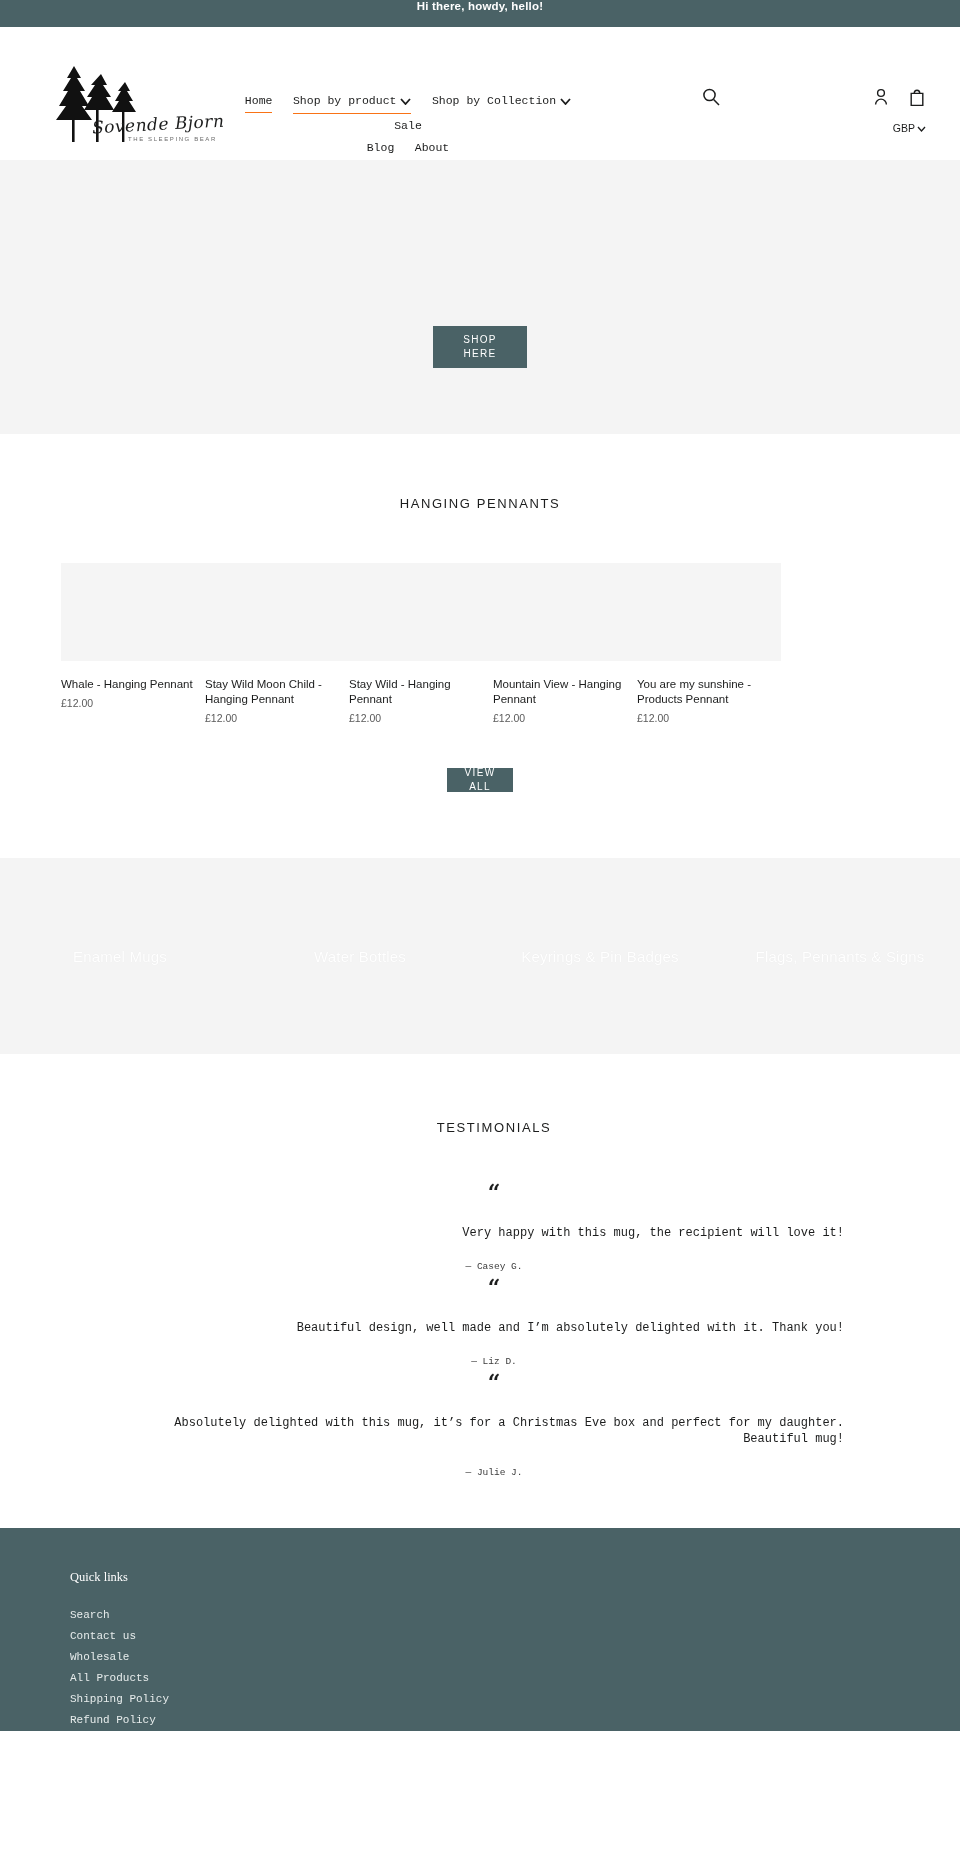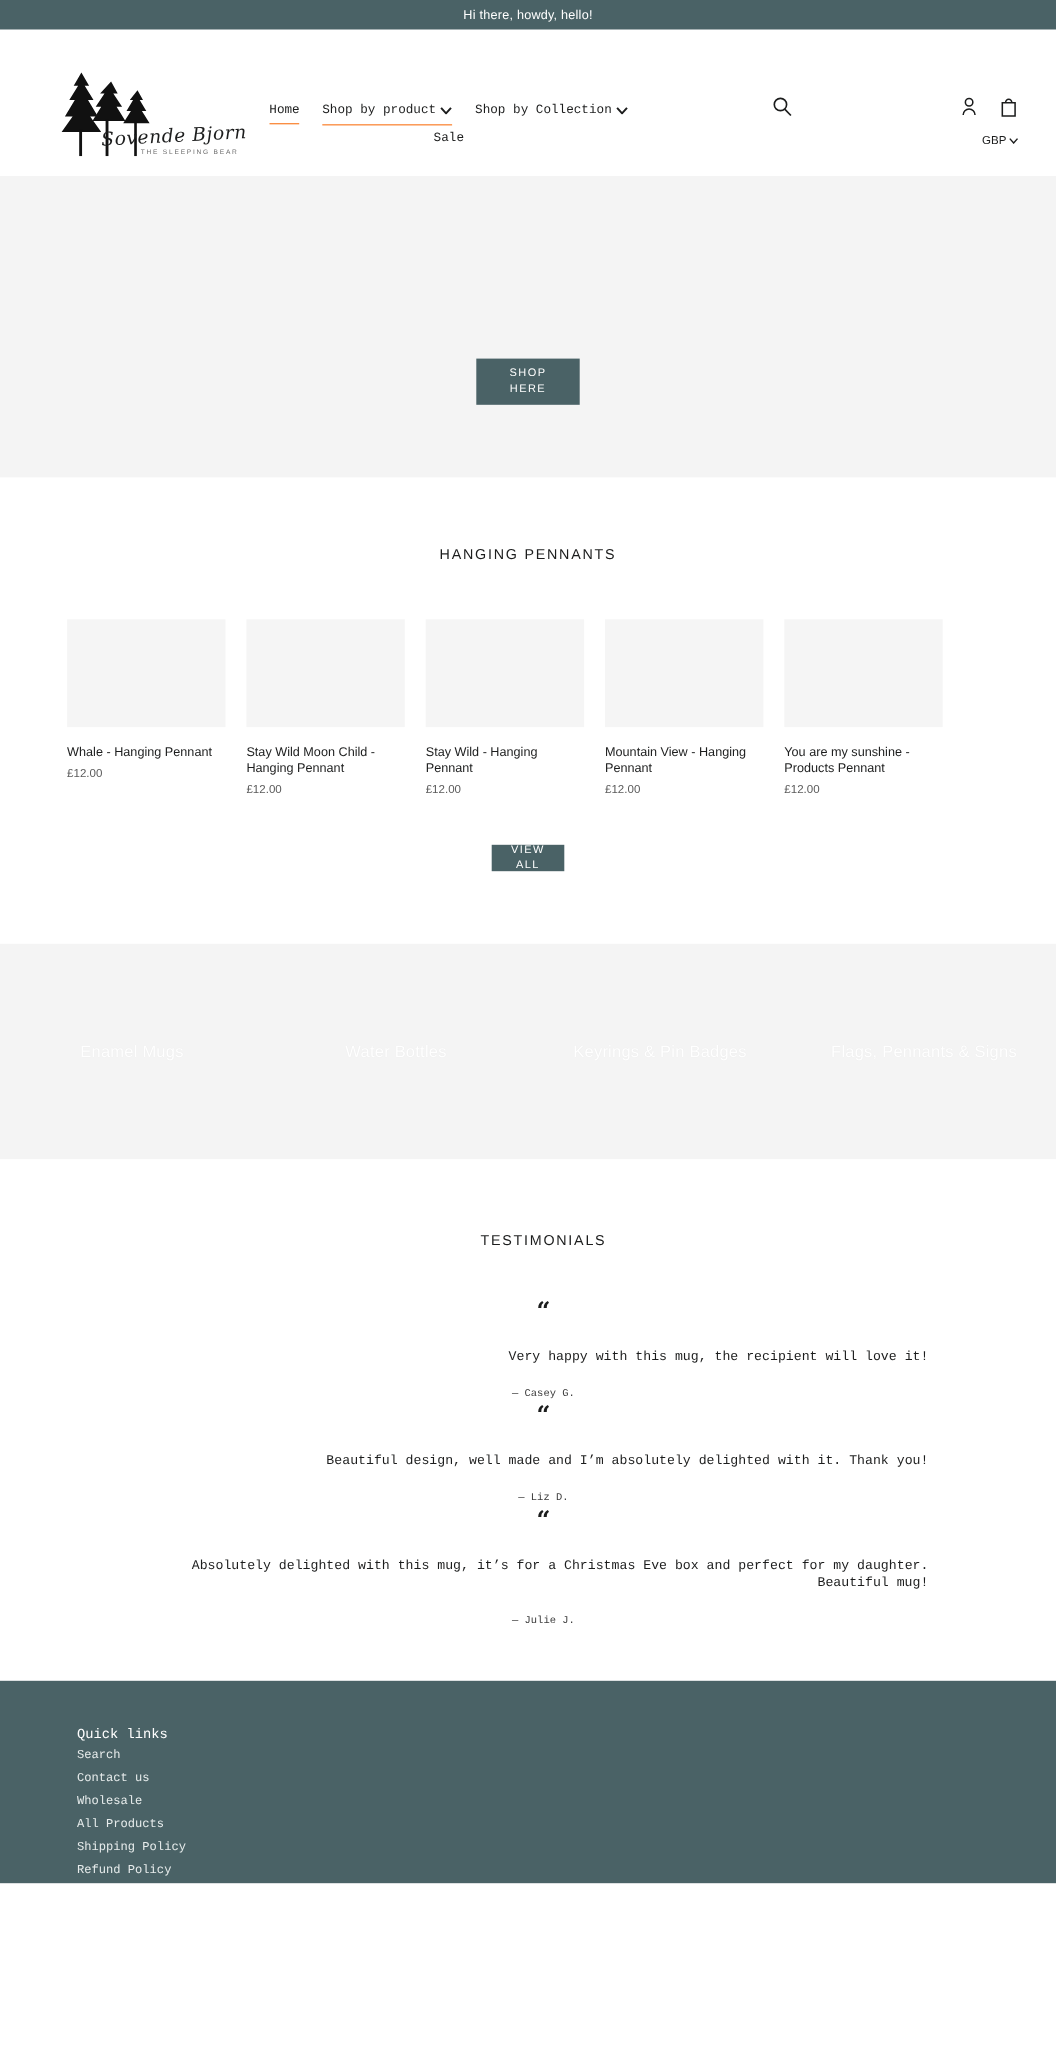--- a/index.html
+++ b/index.html
@@ -11,25 +11,26 @@
     color: #1c1d1d;
   }
   body { width: 960px; height: 1875px; overflow: hidden; position: relative; }
 
   
   .announcement {
     height: 27px;
     background: #4a6266;
     color: #ffffff;
     display: flex;
-    align-items: center;
+    align-items: flex-start;
     justify-content: center;
     font-size: 11.5px;
     letter-spacing: .2px;
     font-family: "Liberation Sans", sans-serif;
+    font-weight: bold;
   }
 
   
   .site-header {
     height: 133px;
     background: #ffffff;
     position: relative;
     display: block;
   }
   .logo-wrap {
@@ -155,21 +156,20 @@
   .section-title {
     text-align: center;
     font-size: 13px;
     letter-spacing: 1.6px;
     font-family: "Liberation Sans", sans-serif;
     color: #1c1d1d;
     font-weight: normal;
   }
   .product-grid {
     display: flex;
-    gap: 19px;
     padding: 0 61px;
     margin-top: 52px;
   }
   .product-card { width: 144px; }
   .product-img {
     width: 144px;
     height: 98px;
     background: #f5f5f5;
     display: block;
   }
@@ -253,23 +253,23 @@
   
   .site-footer {
     background: #4a6266;
     min-height: 180px;
     padding: 42px 0 0 0;
     color: #ffffff;
   }
   .footer-col { padding-left: 70px; }
   .footer-heading {
     font-size: 12.5px;
-    font-family: Liberation Mono, monospace;
+    font-family: Liberation Serif, serif;
     color: #ffffff;
-    margin-bottom: 2px;
+    margin-bottom: 20px;
   }
   .footer-link {
     display: block;
     font-size: 11px;
     font-family: "Liberation Mono", monospace;
     color: #e7ecec;
     text-decoration: none;
     line-height: 21px;
     cursor: pointer;
   }
@@ -303,20 +303,24 @@
   <nav class="main-nav">
     <div class="nav-row">
       <a class="nav-item underlined"><span>Home</span></a>
       <a class="nav-item underlined"><span>Shop by product</span><span class="caret"><svg width="11" height="7" viewBox="0 0 11 7">
               <path d="M1 1 L5.5 6 L10 1" stroke="#1c1d1d" stroke-width="1.8" fill="none"></path>
             </svg></span></a>
       <a class="nav-item"><span>Shop by Collection</span><span class="caret"><svg width="11" height="7" viewBox="0 0 11 7">
               <path d="M1 1 L5.5 6 L10 1" stroke="#1c1d1d" stroke-width="1.8" fill="none"></path>
             </svg></span></a>
       <a class="nav-item"><span>Sale</span></a>
+    </div>
+    <div class="nav-row">
+      <a class="nav-item"><span>Blog</span></a>
+      <a class="nav-item"><span>About</span></a>
     </div>
   </nav>
 
   <button class="search-btn">
     <svg width="20" height="20" viewBox="0 0 20 20">
         <circle cx="8.5" cy="8" r="5.6" stroke="#1c1d1d" stroke-width="1.5" fill="none"></circle>
         <path d="M12.6 12.4 L18 18" stroke="#1c1d1d" stroke-width="1.5" fill="none"></path>
       </svg>
   </button>
 

